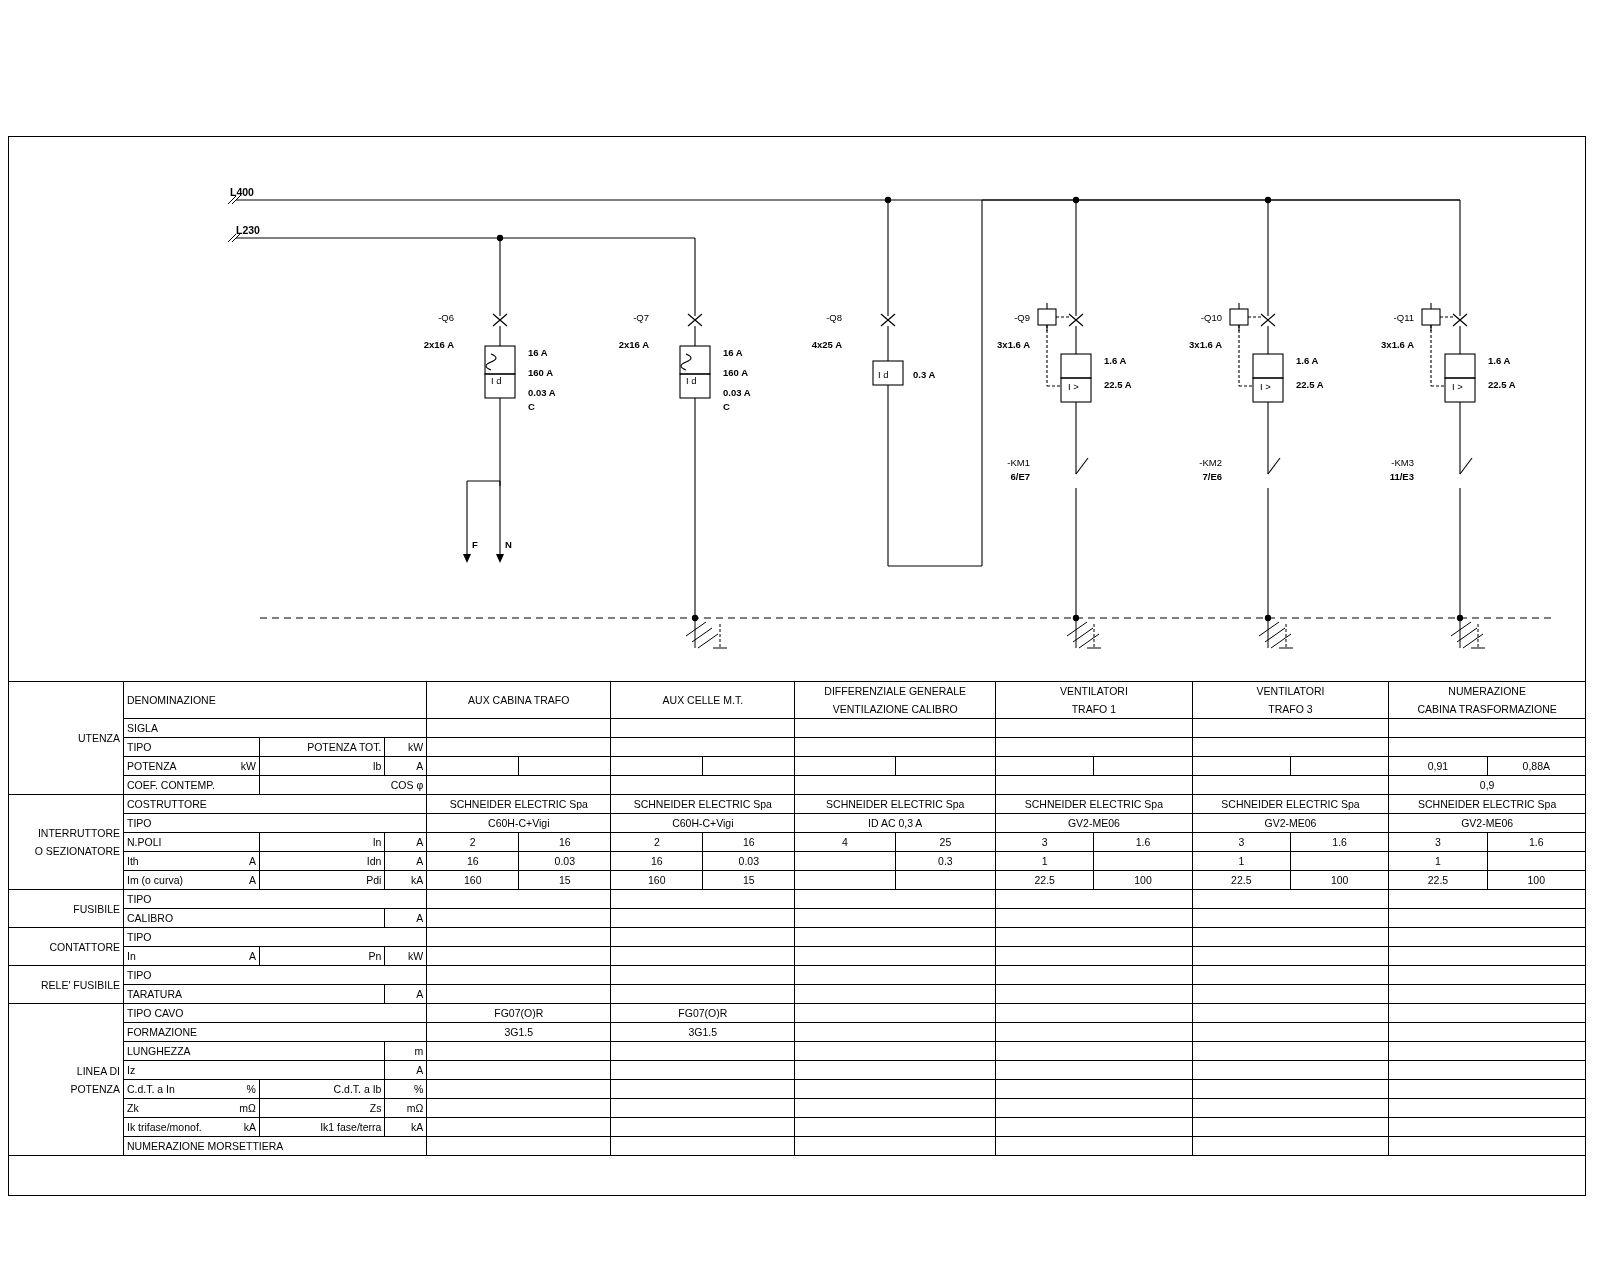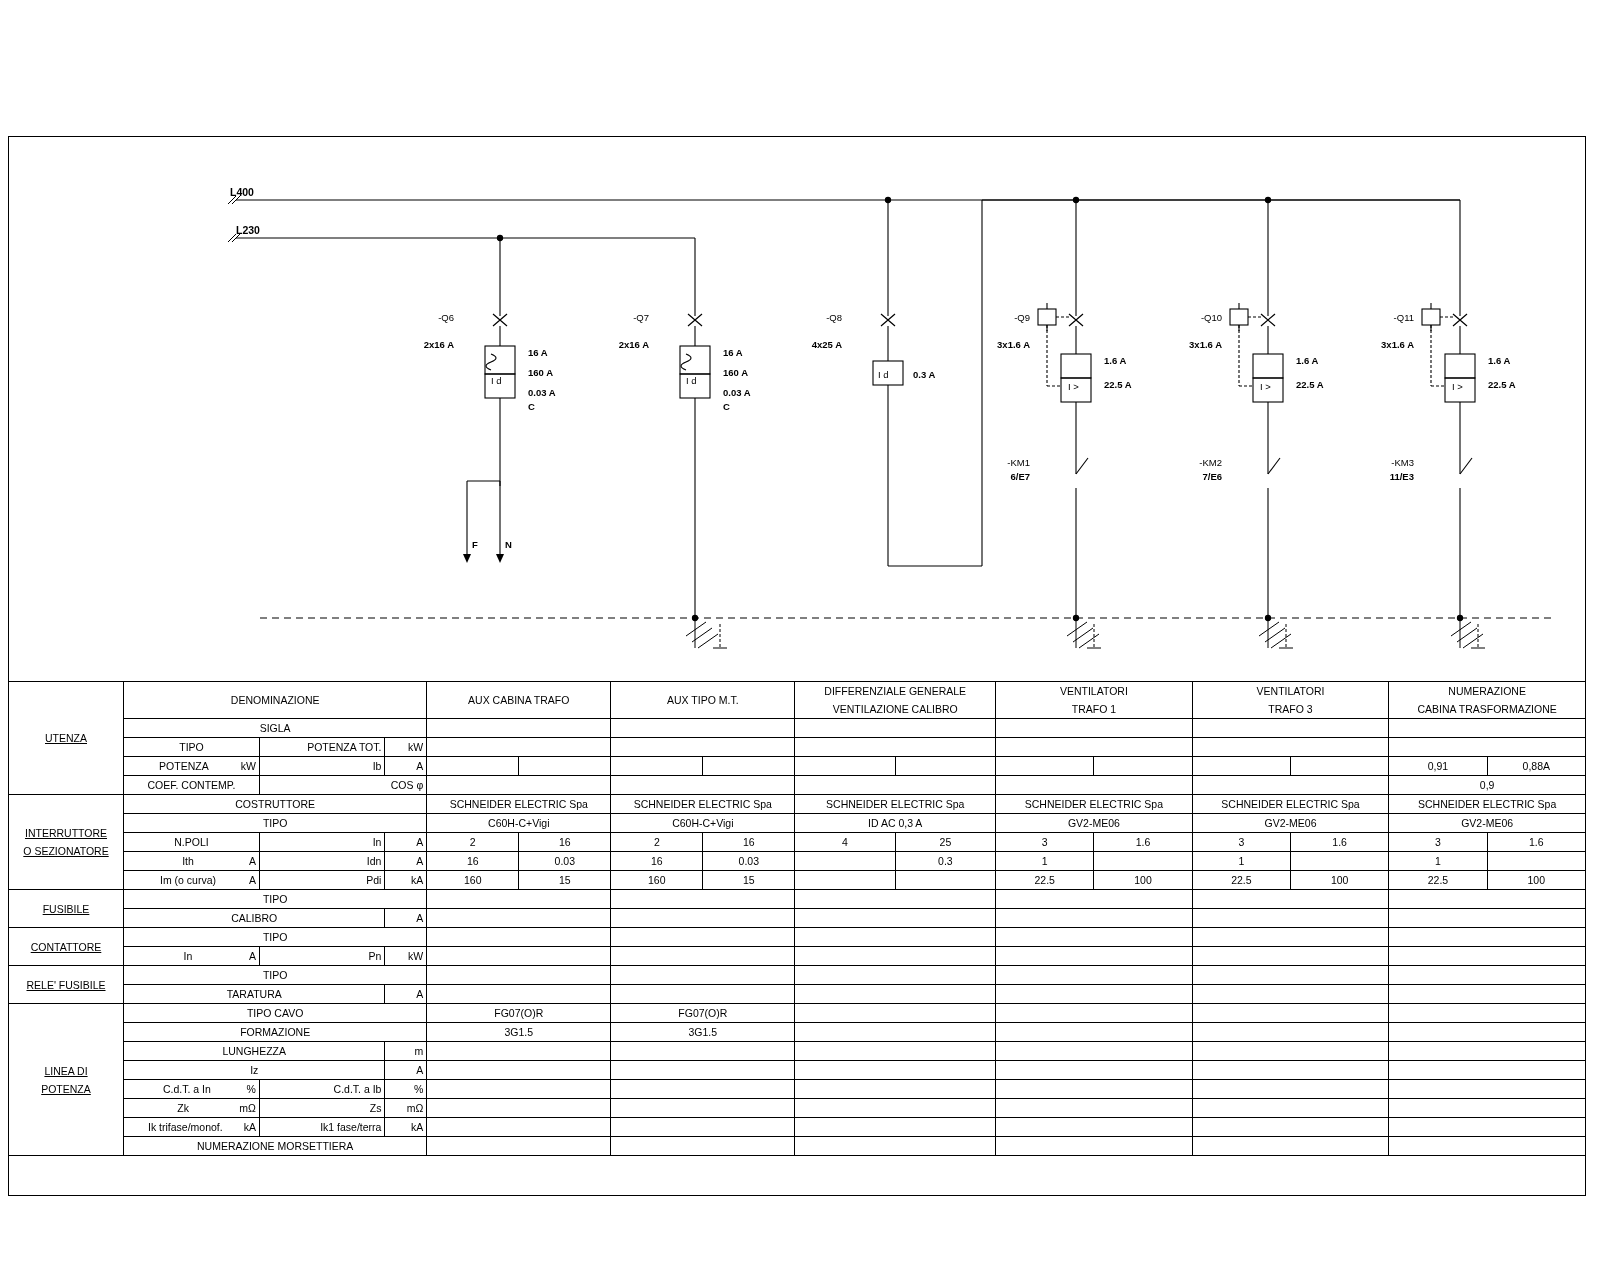--- a/index.html
+++ b/index.html
@@ -11,22 +11,22 @@
   .sch{position:absolute;left:8px;top:108px;width:1578px;height:545px;}
   svg.schematic{position:absolute;left:0;top:0;}
   .lbl{font-size:9.5px;font-family:"Liberation Sans",sans-serif;}
   .lbl-b{font-size:9.5px;font-weight:bold;}
   .busname{font-size:10.5px;font-weight:bold;}
 
   
   table.mt{position:absolute;left:8px;top:653px;width:1578px;border-collapse:collapse;table-layout:fixed;}
   table.mt td{border:0.8px solid #000;font-size:10.5px;padding:0 3px;height:18px;line-height:18px;
               font-family:"Liberation Sans",sans-serif;white-space:nowrap;overflow:hidden;}
-  td.grp{width:110px;text-align:center;vertical-align:middle;font-size:11px;text-decoration:underline;}
-  td.rh{text-align:center;}
+  td.grp{width:110px;text-align:right;vertical-align:middle;font-size:11px;}
+  td.rh{text-align:left;}
   td.rh2{text-align:right;}
   td.unit{text-align:right;width:26px;}
   td.ctr{text-align:center;}
   td.hdr{text-align:center;font-size:10.5px;line-height:13px;padding:2px 2px;}
 </style>
 </head>
 <body>
 
 <div id="sheet">
   <div class="frame"></div>
@@ -228,21 +228,21 @@
 
     <tbody>
         <tr>
       <td rowspan="5" class="grp">UTENZA</td>
       <td colspan="3" class="rh">DENOMINAZIONE</td>
       <td colspan="2" class="hdr">
         <div>AUX CABINA TRAFO</div>
         <div></div>
       </td>
       <td colspan="2" class="hdr">
-        <div>AUX TIPO M.T.</div>
+        <div>AUX CELLE M.T.</div>
         <div></div>
       </td>
       <td colspan="2" class="hdr">
         <div>DIFFERENZIALE GENERALE</div>
         <div>VENTILAZIONE CALIBRO</div>
       </td>
       <td colspan="2" class="hdr">
         <div>VENTILATORI</div>
         <div>TRAFO 1</div>
       </td>

